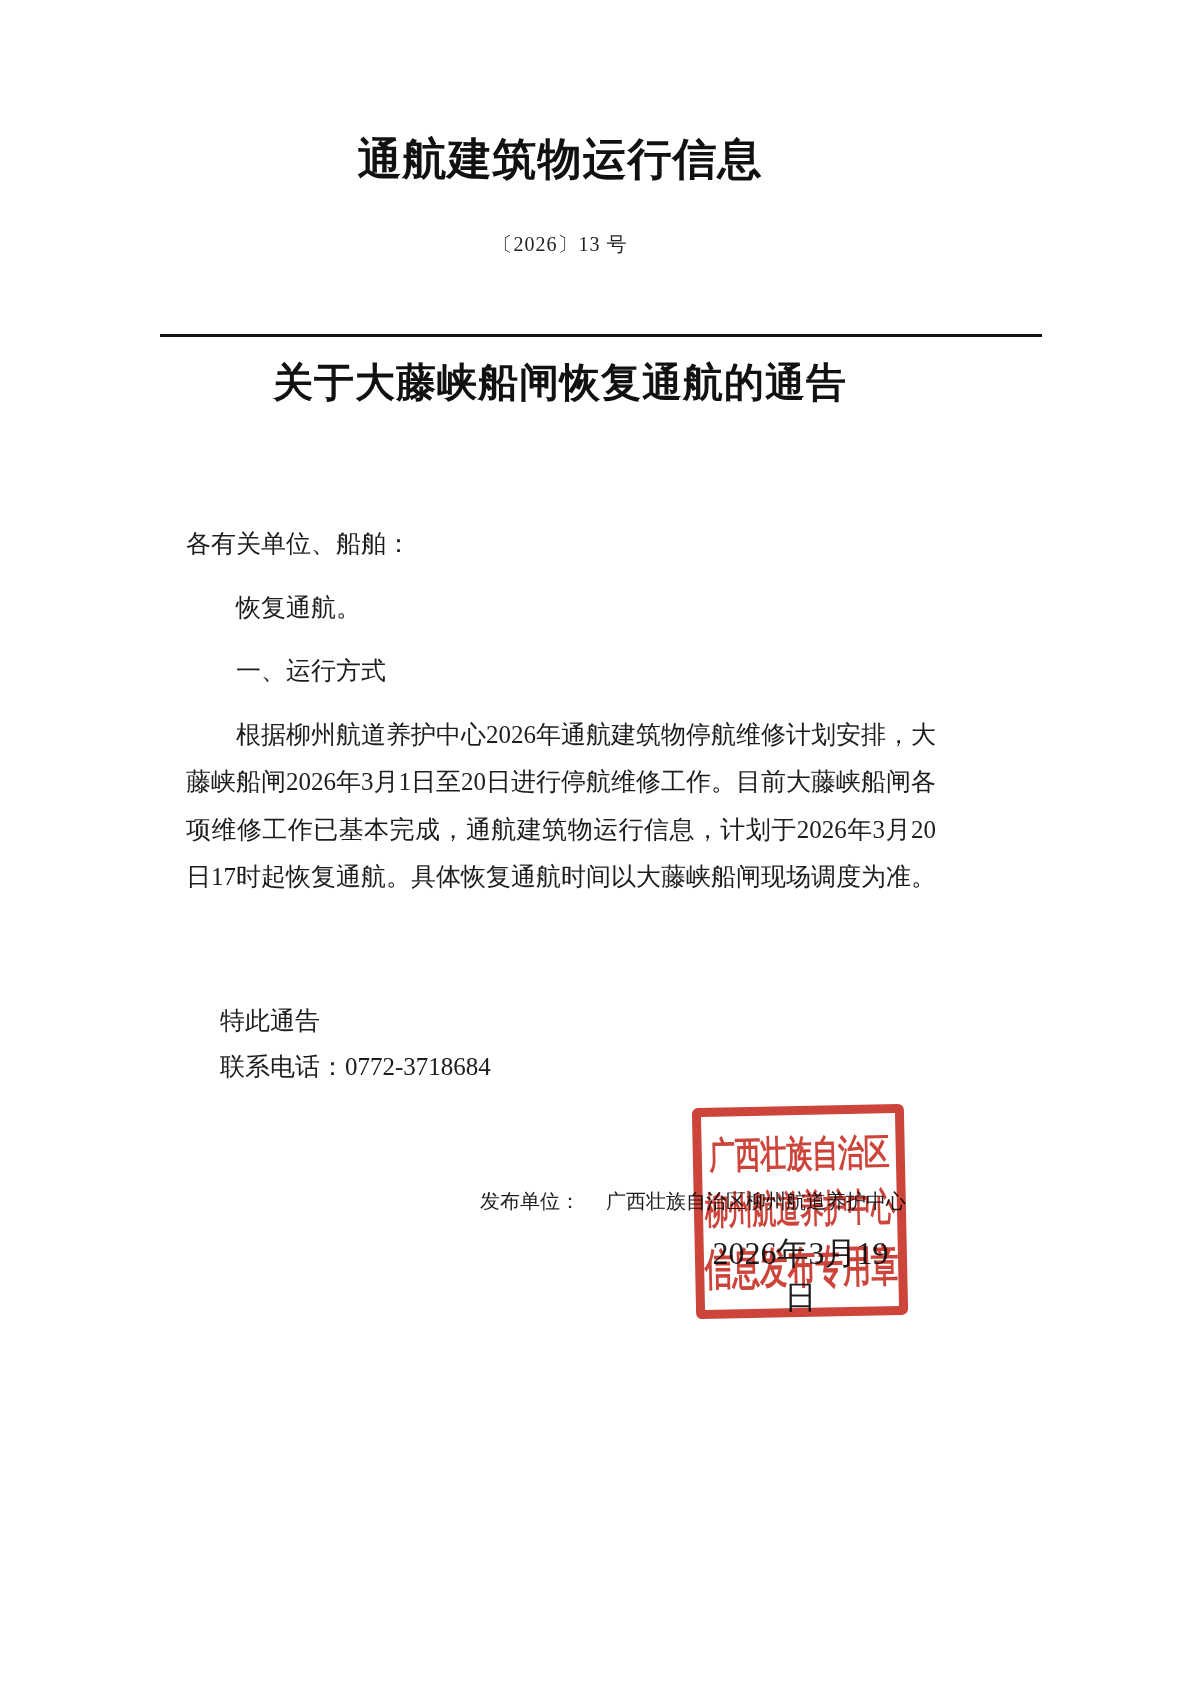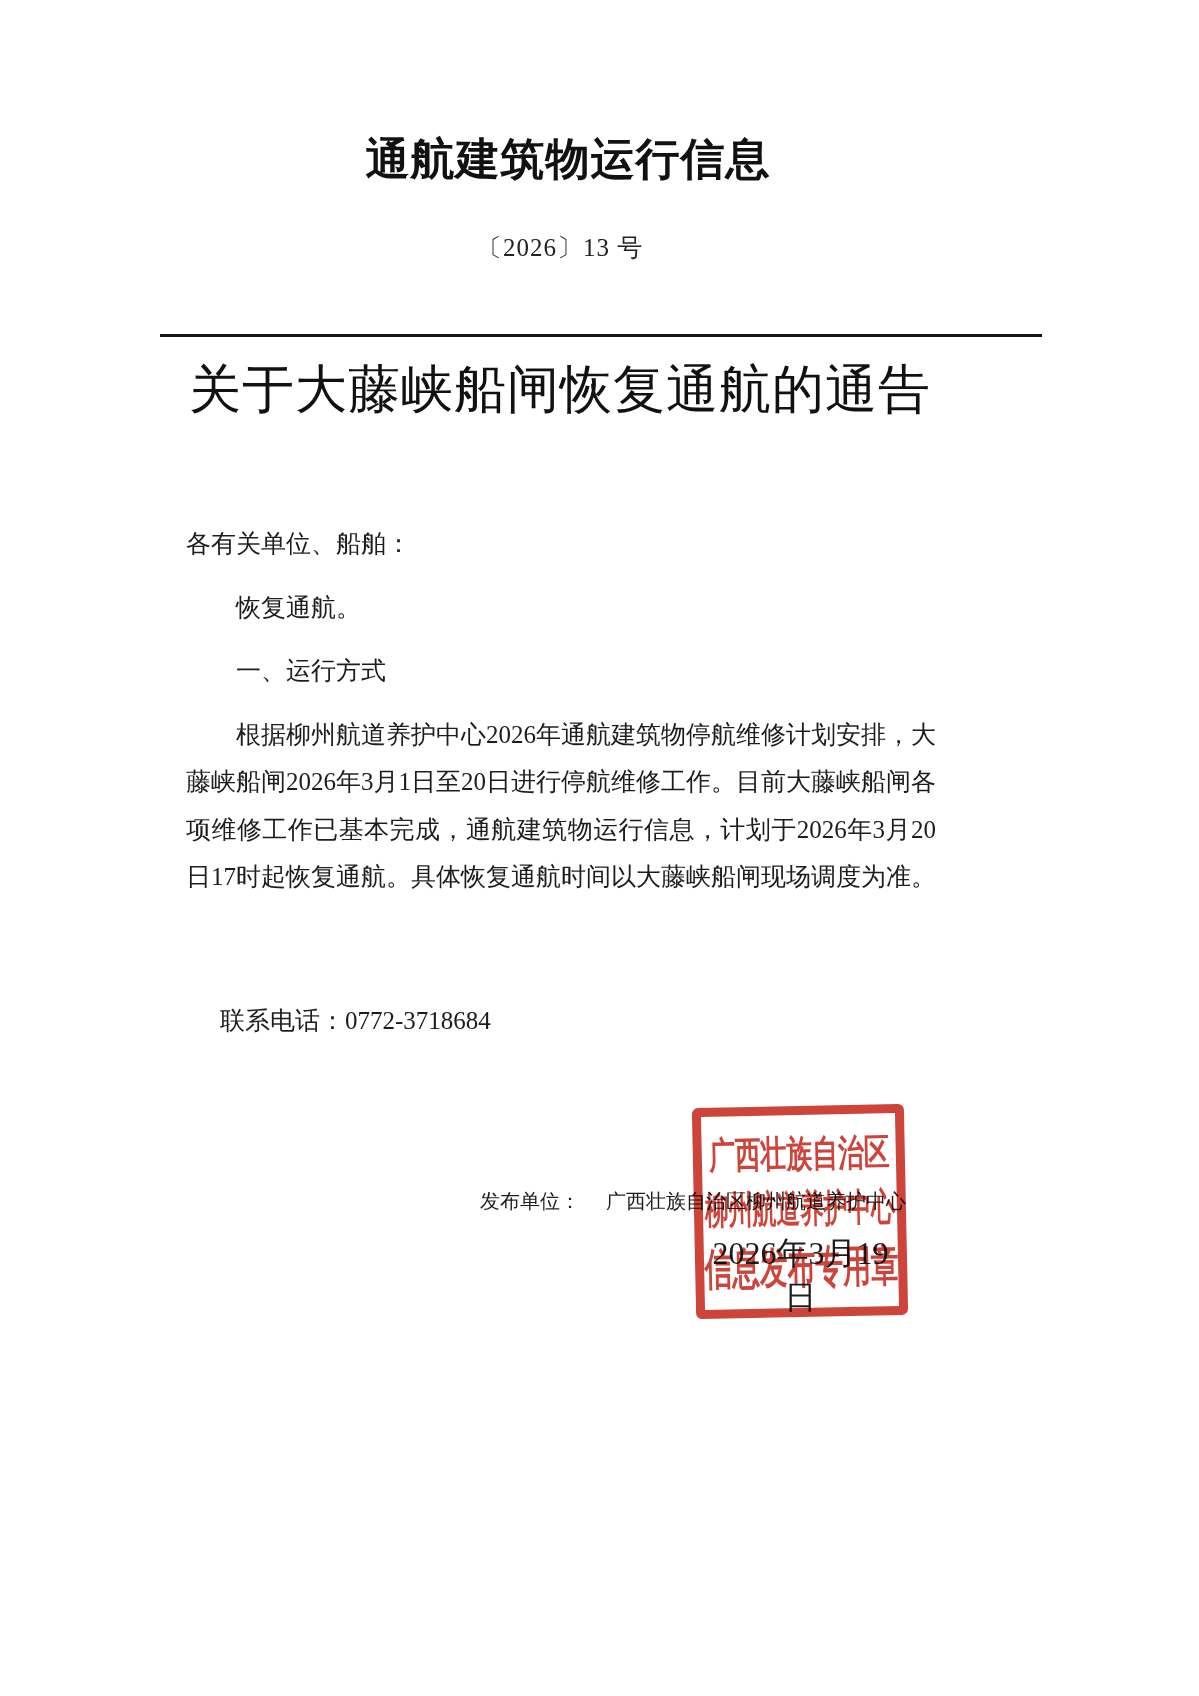--- a/index.html
+++ b/index.html
@@ -22,40 +22,39 @@
     left: 0;
     width: 1120px;
     text-align: center;
   }
   .masthead {
     top: 130px;
     font-size: 44px;
     font-weight: 700;
     letter-spacing: 1px;
     color: #111;
-    padding-left: 8px;
   }
   .doc-number {
     top: 231px;
-    font-size: 25px;
+    font-size: 20px;
     letter-spacing: 1px;
     color: #222;
   }
   .divider {
     position: absolute;
     left: 160px;
     top: 334px;
     width: 882px;
     height: 3px;
     background: #151515;
   }
   .notice-title {
     top: 355px;
-    font-size: 52px;
-    font-weight: 400;
+    font-size: 40px;
+    font-weight: 700;
     letter-spacing: 1px;
     color: #111;
   }
   
   .body-text {
     position: absolute;
     left: 170px;
     top: 504px;
     width: 782px;
     font-size: 25px;
@@ -148,20 +147,21 @@
   <div class="center-band notice-title">关于大藤峡船闸恢复通航的通告</div>
 
   <div class="body-text">
     <p>各有关单位、船舶：</p>
     <p class="indent">恢复通航。</p>
     <p class="indent">一、运行方式</p>
     <p class="indent">根据柳州航道养护中心2026年通航建筑物停航维修计划安排，大藤峡船闸2026年3月1日至20日进行停航维修工作。目前大藤峡船闸各项维修工作已基本完成，通航建筑物运行信息，计划于2026年3月20日17时起恢复通航。具体恢复通航时间以大藤峡船闸现场调度为准。</p>
   </div>
 
   <div class="closing-block">
+    <p>特此通告</p>
     <p>联系电话：0772-3718684</p>
   </div>
 
   <div class="publisher-line">
     <span class="label">发布单位：</span><span class="name">广西壮族自治区柳州航道养护中心</span>
   </div>
 
   <div class="publish-date">2026年3月19日</div>
 
   <div class="stamp">

